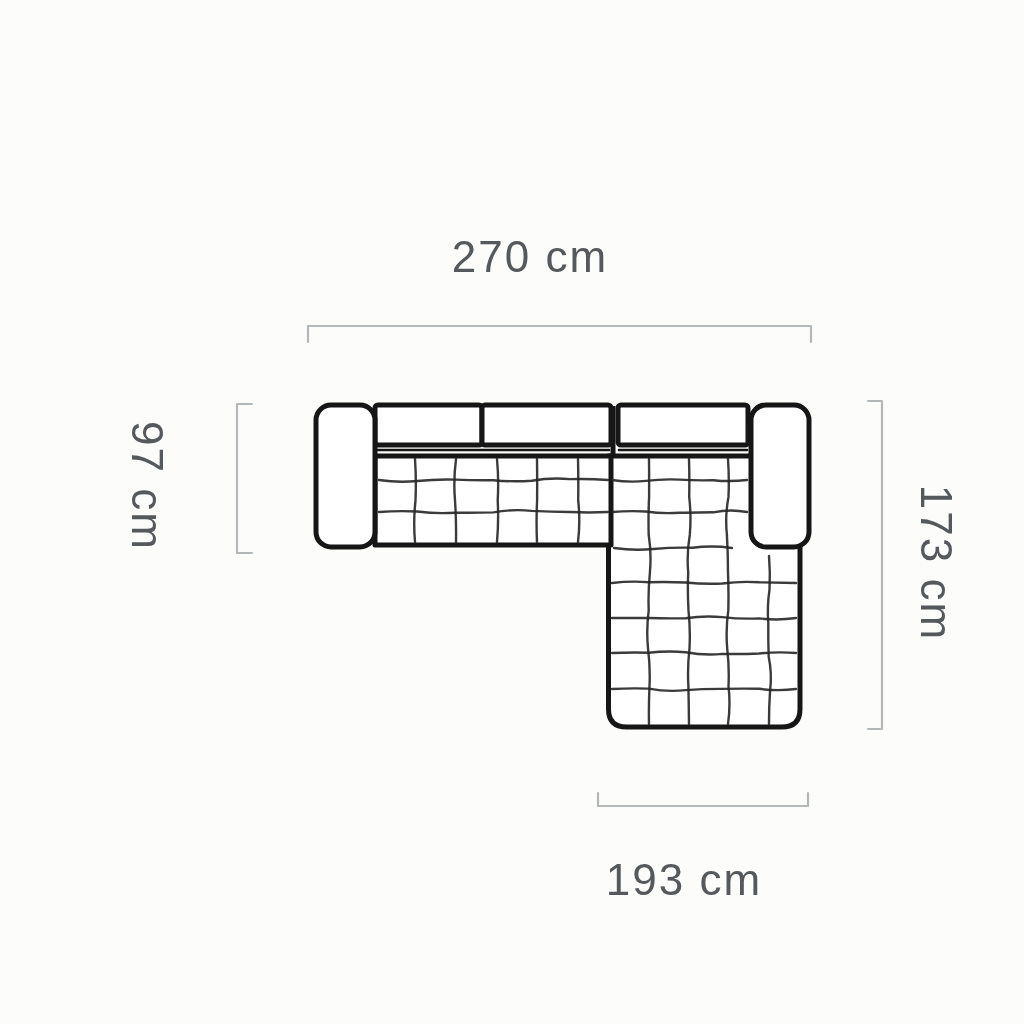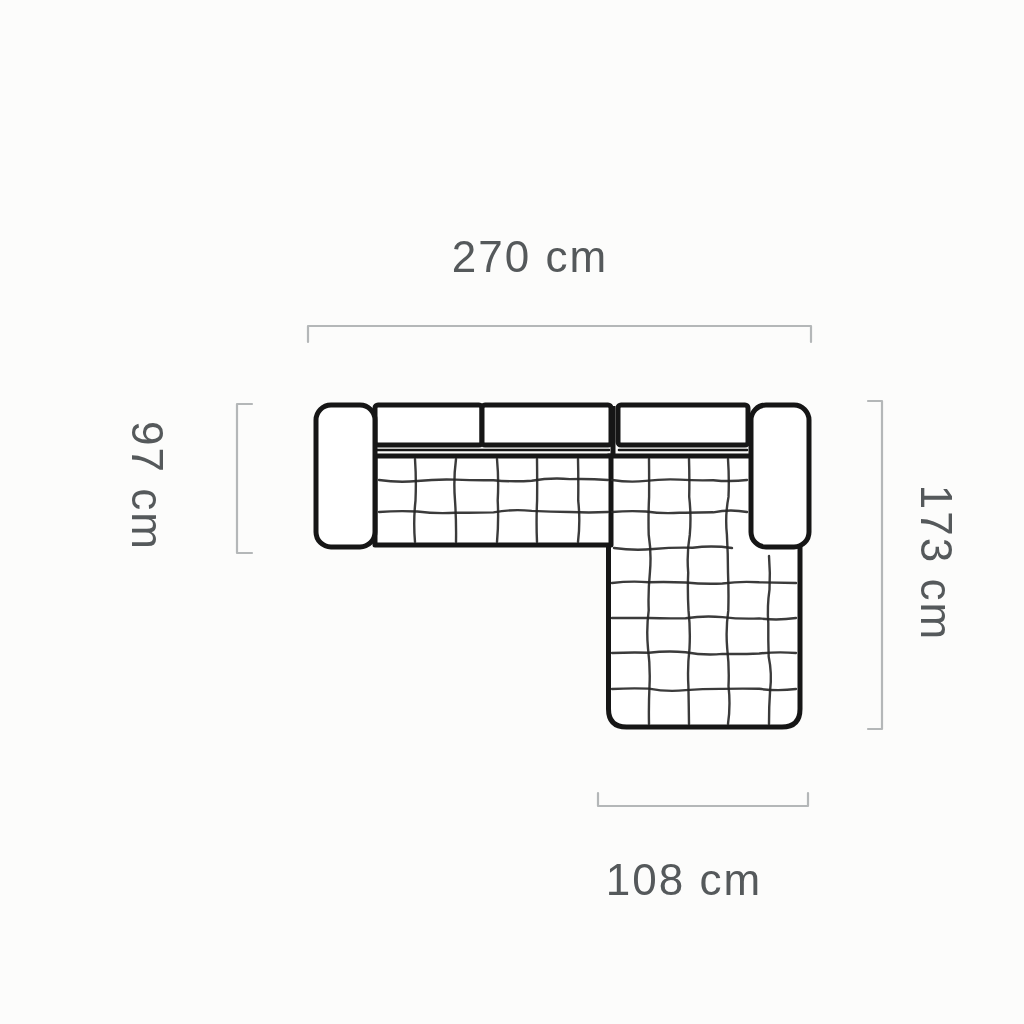--- a/index.html
+++ b/index.html
@@ -94,14 +94,14 @@
       <path d="M 848 401 H 862 V 729 H 848" class="dim-line"></path>
       <path d="M 578 793 V 806 H 788 V 793" class="dim-line"></path>
     </svg>
 
   <div class="dim-label" style="left:530px; top:257px;">270 cm</div>
 
   <div class="dim-label rot90" style="left:147px; top:486px;">97 cm</div>
 
   <div class="dim-label rot90" style="left:936px; top:563px;">173 cm</div>
 
-  <div class="dim-label" style="left:684px; top:880px;">108 cm</div>
+  <div class="dim-label" style="left:684px; top:880px;">193 cm</div>
 </div>
 
 </body></html>

